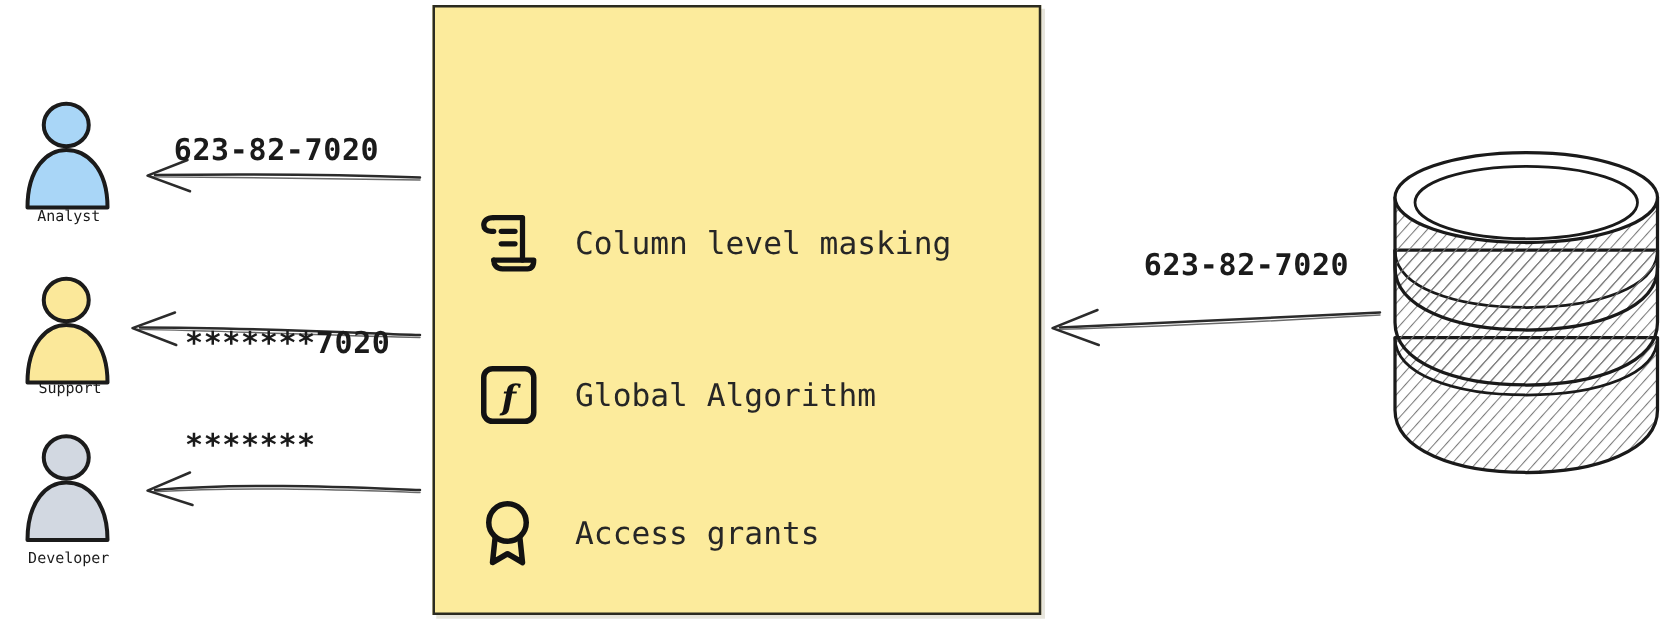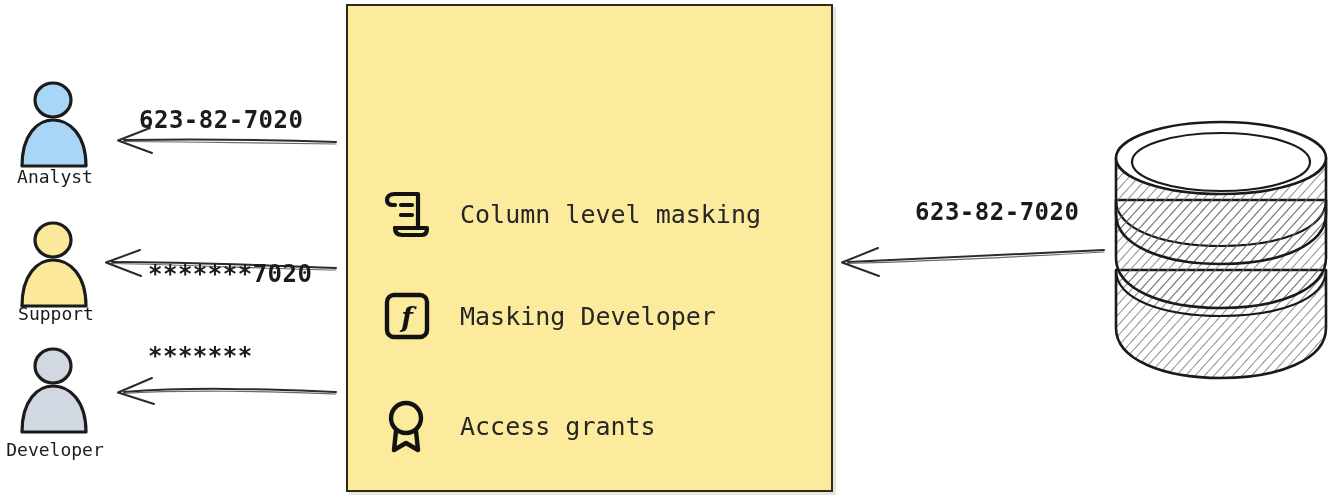--- a/index.html
+++ b/index.html
@@ -30,21 +30,21 @@
   
   .actor {
     position: absolute;
   }
   .actor-label {
     position: absolute;
     left: 0;
     width: 110px;
     text-align: center;
     font-family: "DejaVu Sans Mono", "Liberation Mono", monospace;
-    font-size: 18px;
+    font-size: 12px;
     color: #1b1b1b;
     letter-spacing: 0px;
     white-space: nowrap;
   }
 
   
   .arrow-label {
     position: absolute;
     font-family: "DejaVu Sans Mono", "Liberation Mono", monospace;
     font-size: 24px;
@@ -162,21 +162,21 @@
     <svg width="100" height="96" viewBox="0 0 100 96">
       <ellipse cx="45" cy="22" rx="18" ry="17" fill="#d2d8e1" stroke="#1b1b1b" stroke-width="3.2"></ellipse>
       <path d="M14,88 C 14,56 30,42 45,42 C 61,42 78,56 78,88 Z" fill="#d2d8e1" stroke="#1b1b1b" stroke-width="3.2" stroke-linejoin="round"></path>
     </svg>
   </div>
   <div class="actor-label" style="left:0px; top:429px;margin-top:10px;">Developer</div>
 
   <div class="panel">
 
 
-    <div class="panel-item" style="top:176px;">
+    <div class="panel-item" style="top:156px;">
       <span class="icon-box">
         <svg width="48" height="52" viewBox="0 0 48 52">
           <g fill="none" stroke="#121212" stroke-width="4.2" stroke-linecap="round" stroke-linejoin="round">
             <path d="M13,6 L36,6 L36,40 L13,40"></path>
             <path d="M13,6 C 7,6 5,9 5,12 C 5,15 7,17 11,17 L13,17"></path>
             <path d="M13,40 C 13,44 15,47 20,47 L40,47 C 44,47 45,44 45,40 L36,40"></path>
             <path d="M19,17 L30,17"></path>
             <path d="M19,27 L30,27"></path>
           </g>
         </svg>
@@ -184,21 +184,21 @@
       <span class="item-label">Column level masking</span>
     </div>
 
     <div class="panel-item" style="top:278px;">
       <span class="icon-box">
         <svg width="48" height="50" viewBox="0 0 48 50">
           <rect x="5" y="4" width="40" height="42" rx="7" ry="7" fill="none" stroke="#121212" stroke-width="4.4"></rect>
           <text x="25" y="36" text-anchor="middle" font-family="DejaVu Serif, Liberation Serif, serif" font-size="27" font-style="italic" font-weight="bold" fill="#121212">f</text>
         </svg>
       </span>
-      <span class="item-label">Masking Developer</span>
+      <span class="item-label">Global Algorithm</span>
     </div>
 
     <div class="panel-item" style="top:388px;">
       <span class="icon-box">
         <svg width="48" height="54" viewBox="0 0 48 54">
           <g fill="none" stroke="#121212" stroke-width="4.4" stroke-linecap="round" stroke-linejoin="round">
             <circle cx="24" cy="19" r="15"></circle>
             <path d="M14,32 L12,51 L24,44 L36,51 L34,32"></path>
           </g>
         </svg>

